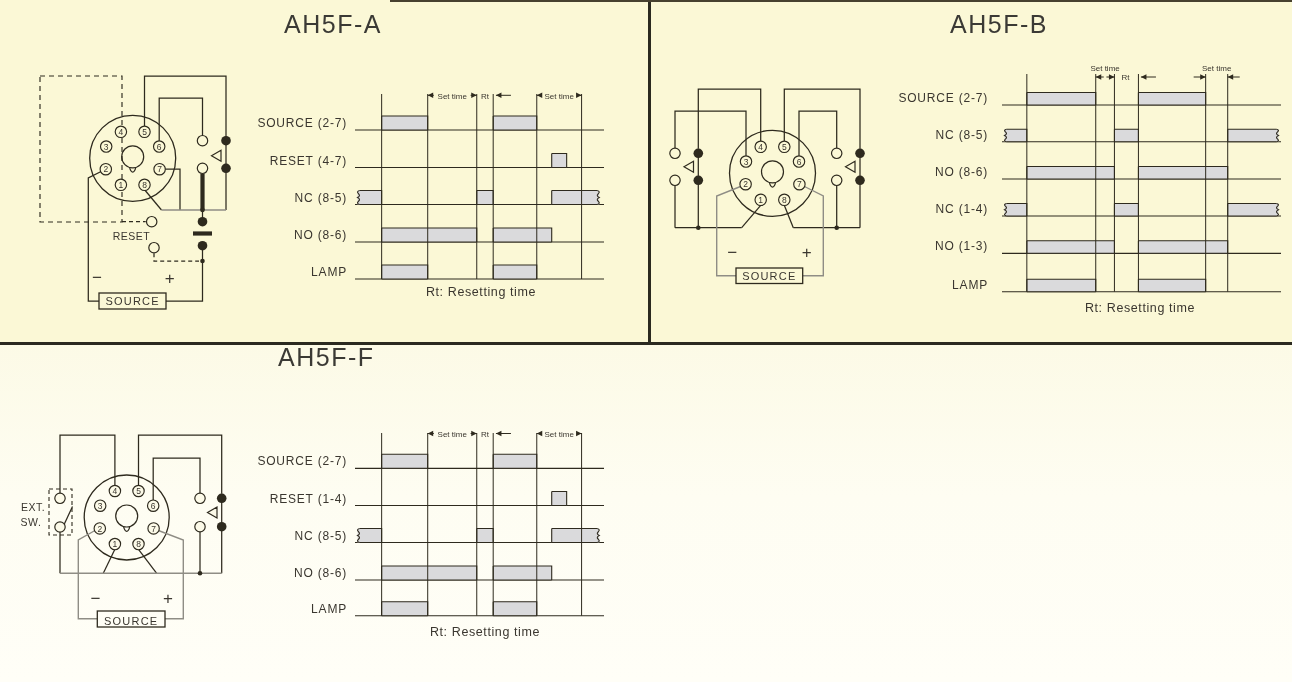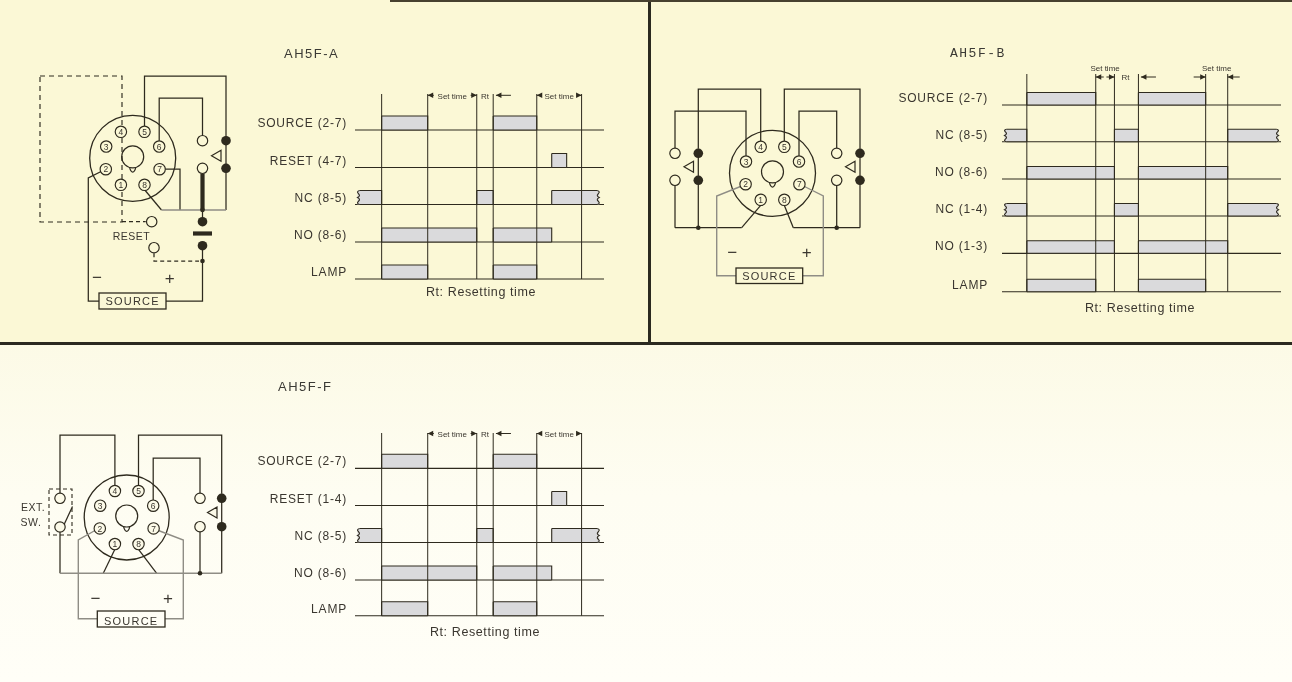--- a/index.html
+++ b/index.html
@@ -6,23 +6,23 @@
   .stage{position:relative;width:1292px;height:682px;overflow:hidden;
          font-family:"Liberation Sans",sans-serif;background:#ffffff;}
   .region{position:absolute;}
   #region-a{left:0;top:0;width:650px;height:343px;background:#FBF8D6;}
   #region-b{left:650px;top:0;width:642px;height:343px;background:#FBF8D6;}
   #region-f{left:0;top:343px;width:1292px;height:339px;
             background:linear-gradient(180deg,#FCFAE6 0%,#FEFDF2 45%,#FFFEF7 100%);}
   .divider-v{position:absolute;left:648px;top:0;width:3px;height:344px;background:#2B2A20;}
   .divider-h{position:absolute;left:0;top:342px;width:1292px;height:3px;background:#2B2A20;}
   .top-border{position:absolute;left:390px;top:0;width:902px;height:2px;background:#47412F;}
-  .panel-title{position:absolute;font-size:13px;letter-spacing:1.5px;color:#3B3A35;margin-top:36px;}
+  .panel-title{position:absolute;font-size:25px;letter-spacing:1.5px;color:#3B3A35;}
   #title-a{left:284px;top:10px;}
-  #title-b{left:950px;top:10px;font-family:Liberation Mono, monospace;}
+  #title-b{left:950px;top:10px;}
   #title-f{left:278px;top:343px;}
   svg{position:absolute;left:0;}
   #svg-top{top:0;width:1292px;height:343px;}
   #svg-bottom{top:343px;width:1292px;height:339px;}
   text{font-family:"Liberation Sans",sans-serif;}
 </style>
 </head>
 <body>
 
 <div class="stage">

